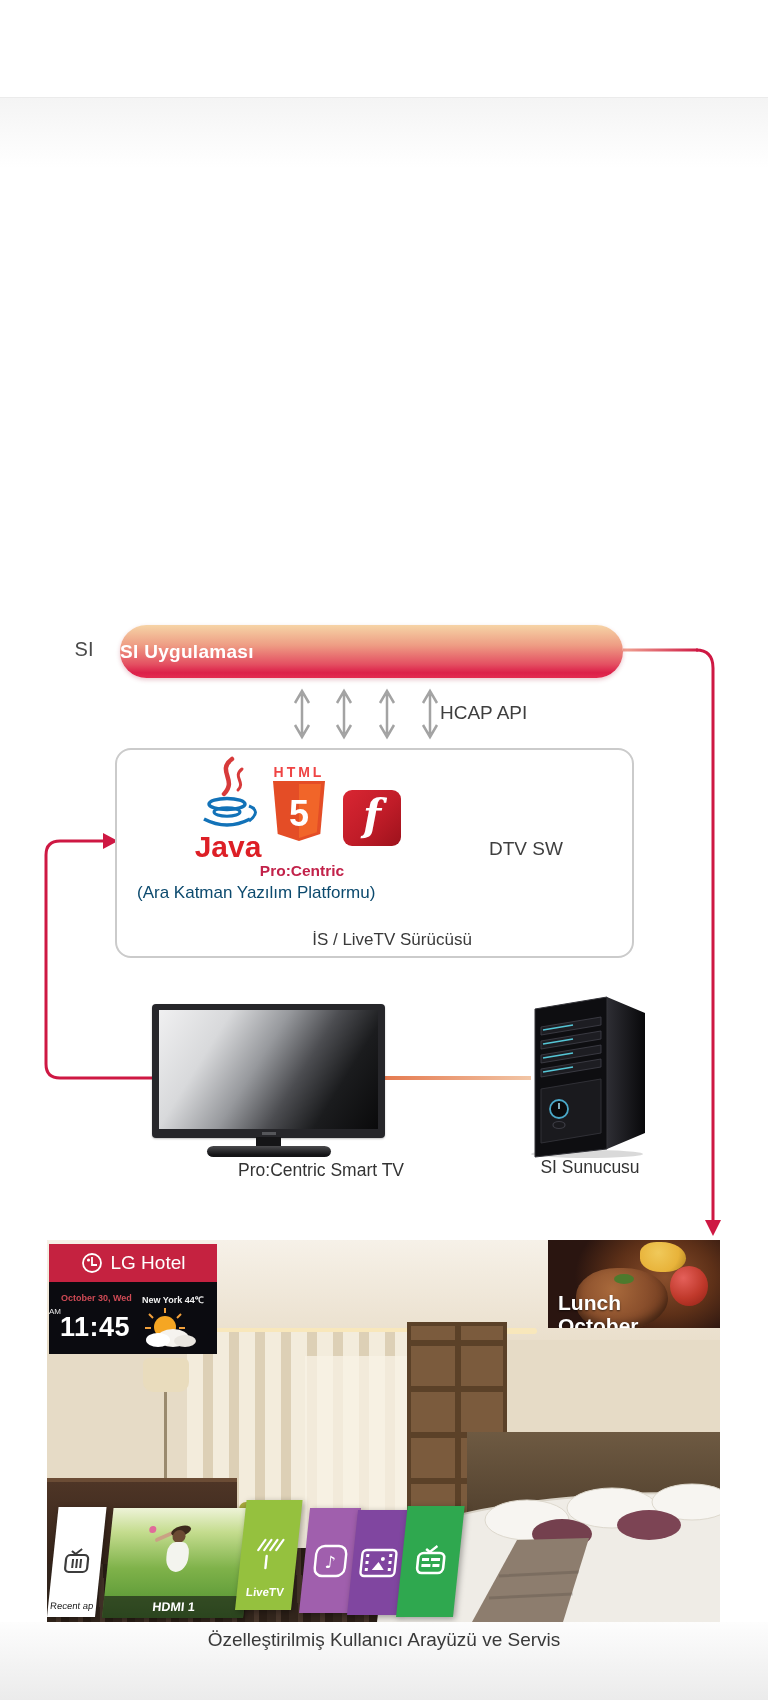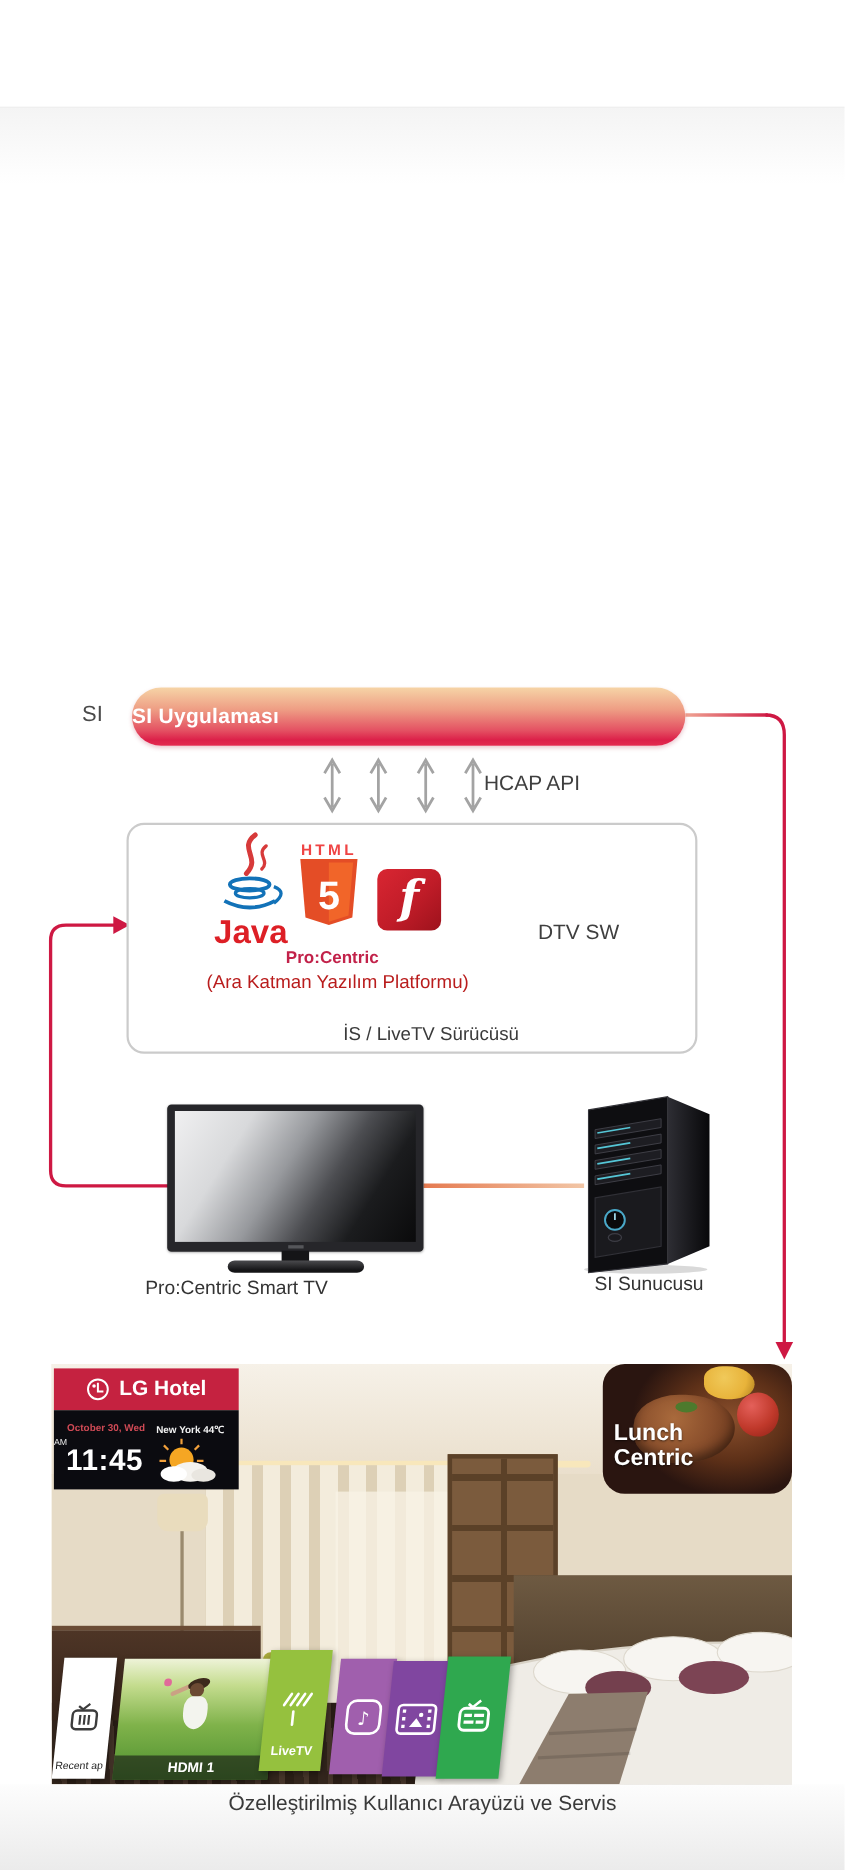--- a/index.html
+++ b/index.html
@@ -32,35 +32,35 @@
   .java-logo{left:75px;top:6px;width:72px;height:110px;}
   .html5-wrap{left:152px;top:14px;width:60px;text-align:center;}
   .html-word{font-size:14px;font-weight:800;letter-spacing:3px;color:#ef4444;}
   .flash-tile{left:226px;top:40px;width:58px;height:56px;border-radius:9px;
      background:linear-gradient(135deg,#d92632 0%,#c01c28 55%,#9d121c 100%);
      display:flex;align-items:center;justify-content:center;}
   .flash-tile span{font-family:"DejaVu Serif",serif;font-style:italic;font-weight:700;
      font-size:42px;color:#fff;line-height:1;margin-top:-4px;}
   .procentric{left:60px;top:112px;width:250px;text-align:center;font-size:15.5px;
      font-weight:700;color:#c2224a;}
-  .middleware{left:20px;top:133px;width:340px;text-align:center;font-size:17px;color:#b91c1c;}
+  .middleware{left:20px;top:133px;width:340px;font-size:17px;color:#0c4a6e;}
   .dtvsw{left:372px;top:88px;width:120px;font-size:19px;color:#3f3f3f;}
   .osdriver{left:130px;top:180px;width:290px;text-align:center;font-size:17px;color:#3a3a3a;}
 
   
   .tv{left:152px;top:1004px;width:233px;height:155px;}
   .tv-bezel{left:0;top:0;width:233px;height:134px;background:#26262a;border-radius:4px;
      box-shadow:0 1px 2px rgba(0,0,0,.25);}
   .tv-screen{left:7px;top:6px;width:219px;height:119px;
      background:linear-gradient(122deg,#f0f0f1 0%,#d8d9db 25%,#97999d 45%,#4c4d51 62%,#1b1c1e 78%,#0a0a0b 100%);}
   .tv-logo-mark{left:110px;top:128px;width:14px;height:3px;background:#55565a;}
   .tv-neck{left:104px;top:133px;width:25px;height:10px;background:#151517;}
   .tv-base{left:55px;top:142px;width:124px;height:11px;border-radius:7px/6px;
      background:linear-gradient(180deg,#4a4a4d 0%,#141416 80%);}
-  .tv-caption{left:132px;top:1160px;width:272px;text-align:left;font-size:17.5px;color:#333333;}
+  .tv-caption{left:132px;top:1160px;width:272px;text-align:right;font-size:17.5px;color:#333333;}
 
   
   .server{left:529px;top:993px;width:122px;height:166px;}
   .server-caption{left:509px;top:1157px;width:162px;text-align:center;font-size:17.5px;color:#333333;}
 
   
   .tv-ui{left:47px;top:1240px;width:673px;height:382px;overflow:hidden;background:#e6dbc6;}
   .h-ceiling{left:0;top:0;width:673px;height:100px;
      background:linear-gradient(180deg,#f6f1e8 0%,#eadfcc 100%);border-bottom:3px solid rgba(120,100,70,.18);}
   .h-lightstrip{left:60px;top:88px;width:430px;height:6px;background:#f8e7bb;border-radius:3px;}
@@ -79,30 +79,30 @@
   .h-floor{left:0;top:308px;width:673px;height:74px;
      background:repeating-linear-gradient(88deg,#33261d 0 9px,#46352a 9px 14px,#2a1e16 14px 22px);}
   .h-desk{left:0;top:238px;width:190px;height:86px;border-top:4px solid #6b4c35;
      background:linear-gradient(180deg,#4e3526 0%,#35241a 100%);box-sizing:border-box;}
   .h-chairback{left:192px;top:262px;width:42px;height:20px;background:#a8a93c;border-radius:7px;}
   .h-chairseat{left:186px;top:282px;width:54px;height:22px;background:#b9ba45;border-radius:8px;}
   .h-bedsvg{left:330px;top:228px;width:343px;height:154px;}
 
   .lg-header{left:2px;top:4px;width:168px;height:38px;background:#c52240;
      display:flex;align-items:center;justify-content:center;gap:8px;}
-  .lg-header .brand{color:#fff;font-size:19px;font-weight:700;}
+  .lg-header .brand{color:#fff;font-size:19px;font-weight:400;}
   .info-panel{left:2px;top:42px;width:168px;height:72px;background:#0b0b10;color:#fff;}
   .ip-date{left:12px;top:11px;font-size:9px;font-weight:700;color:#cf4a55;}
   .ip-loc{left:93px;top:11px;font-size:9px;font-weight:700;color:#f2f2f2;}
   .ip-am{left:0;top:25px;font-size:8px;font-weight:400;color:#e8e8e8;text-align:center;}
   .ip-time{left:11px;top:30px;font-size:27px;font-weight:700;color:#ffffff;letter-spacing:.5px;}
   .weather-icon{left:86px;top:24px;width:64px;height:42px;}
 
-  .lunch-banner{left:501px;top:0;width:172px;height:118px;overflow:hidden;
-     background:radial-gradient(90px 70px at 68% 42%,#8a4f2c 0%,#5d3018 55%,#2a1510 100%);border-radius:20px;}
+  .lunch-banner{left:501px;top:0;width:172px;height:88px;overflow:hidden;
+     background:radial-gradient(90px 70px at 68% 42%,#8a4f2c 0%,#5d3018 55%,#2a1510 100%);}
   .lb-tomato{left:122px;top:26px;width:38px;height:40px;border-radius:50%;
      background:radial-gradient(circle at 35% 30%,#e4605a 0%,#c0392b 55%,#8e2015 100%);}
   .lb-pepper{left:92px;top:2px;width:46px;height:30px;border-radius:40% 60% 50% 50%;
      background:radial-gradient(circle at 40% 35%,#f0c95a 0%,#e8b33a 60%,#ad7d1c 100%);}
   .lb-steak{left:28px;top:28px;width:92px;height:62px;border-radius:48% 52% 55% 45%;
      background:radial-gradient(circle at 40% 35%,#a96a3c 0%,#8a4f2c 50%,#5f3018 100%);
      box-shadow:inset 0 -6px 10px rgba(0,0,0,.45);}
   .lb-herb{left:66px;top:34px;width:20px;height:10px;border-radius:50%;background:#4d7a2d;}
   .lb-text{left:10px;top:52px;line-height:1.08;color:#fff;font-weight:700;font-size:21px;
      text-shadow:0 1px 2px rgba(0,0,0,.6);}
@@ -301,21 +301,21 @@
       </svg>
     </div>
 
     <div class="abs lunch-banner">
       <div class="abs lb-pepper"></div>
       <div class="abs lb-tomato"></div>
       <div class="abs lb-steak"></div>
       <div class="abs lb-herb"></div>
       <div class="abs lb-text">
         <div>Lunch</div>
-        <div>Centric</div>
+        <div>October</div>
       </div>
     </div>
 
     <div class="abs tile tile-recent">
       <div class="icon-center" style="padding-bottom:26px;">
         <svg width="30" height="30" viewBox="0 0 30 30">
           <path d="M9 4 L13 7 L19 2" stroke="#3c3c3c" stroke-width="2" fill="none"></path>
           <rect x="4" y="8" width="22" height="17" rx="4" fill="none" stroke="#3c3c3c" stroke-width="2.2"></rect>
           <path d="M11 12 V21 M15 12 V21 M19 12 V21" stroke="#3c3c3c" stroke-width="2"></path>
         </svg>

